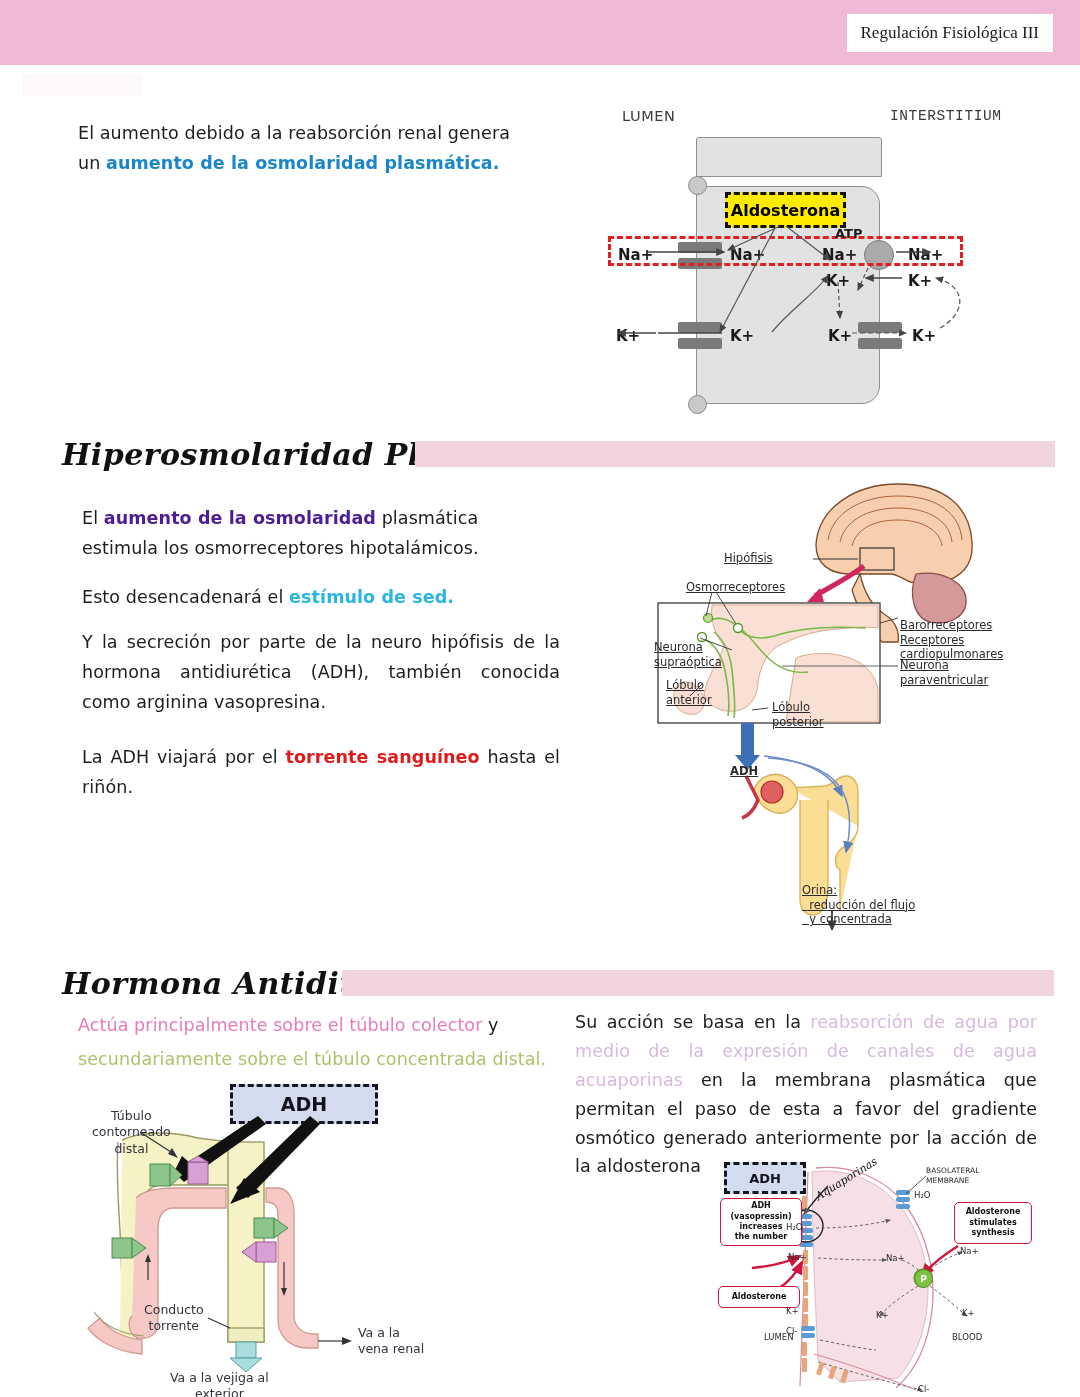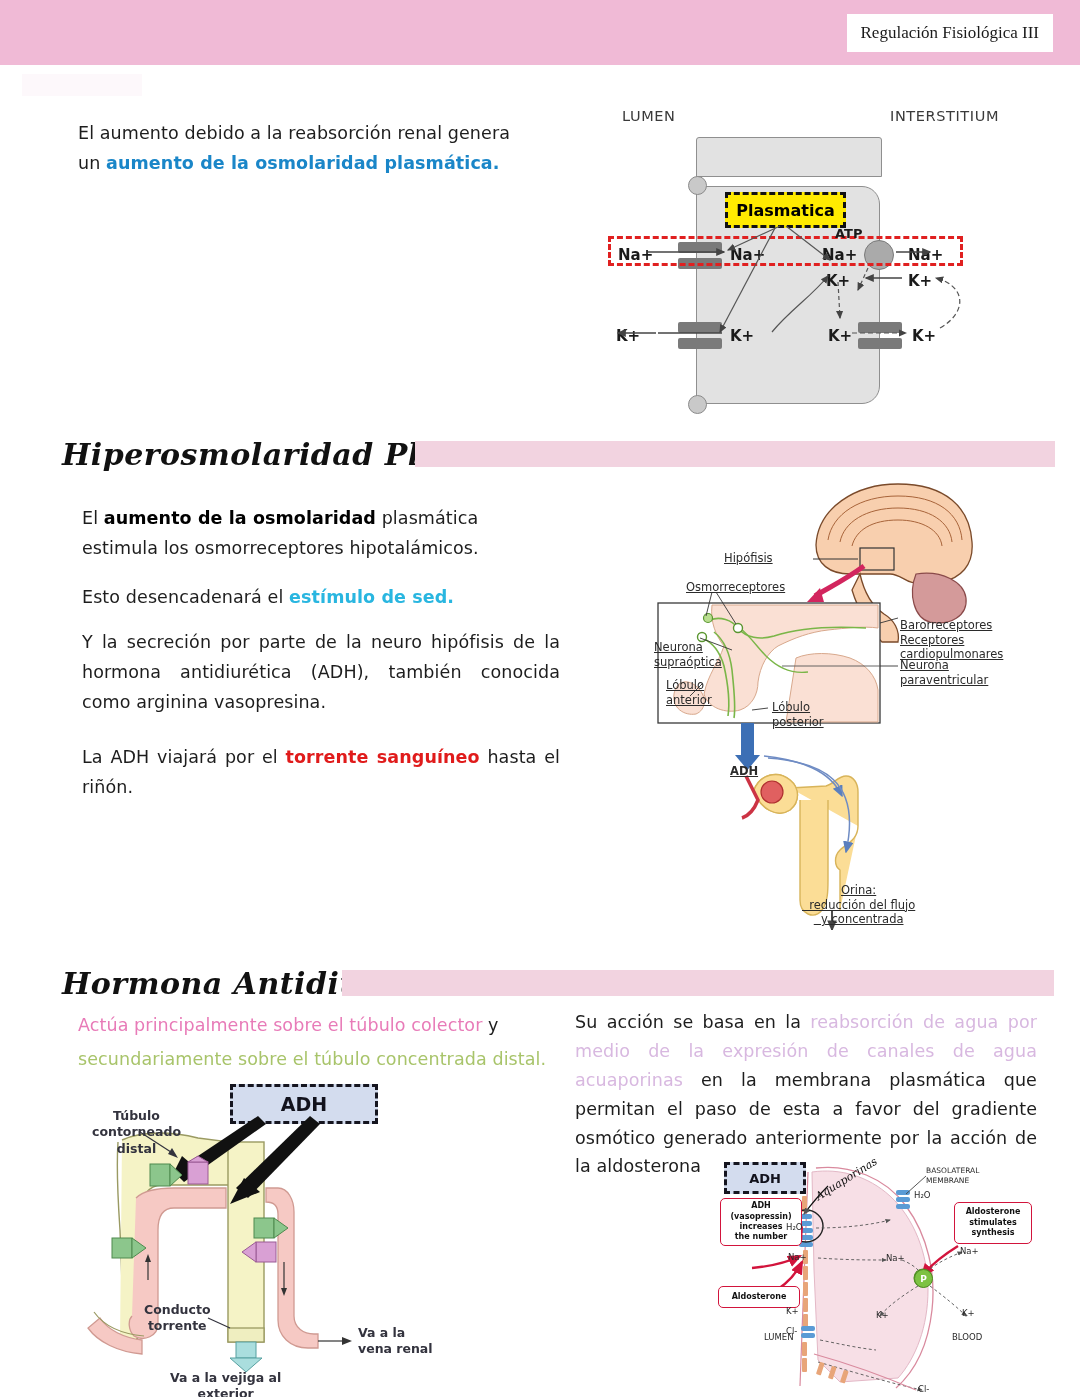--- a/index.html
+++ b/index.html
@@ -27,21 +27,21 @@
 
   
   .para{
     position:absolute;
     font-family:"DejaVu Sans",sans-serif;
     font-size:17.5px;color:#1d1d1d;
     line-height:1.72;
     letter-spacing:.1px;
   }
   .blue{color:#1a86c8;font-weight:bold;}
-  .green{color:#000000;font-weight:bold;}
+  .green{color:#4c1d95;font-weight:bold;}
   .cyan{color:#29b6e0;font-weight:bold;}
   .red{color:#e01b1b;font-weight:bold;}
   .pink{color:#e87bb8;}
   .olive{color:#a8c46a;}
   .lilac{color:#d8b8e0;}
   .just{text-align:justify;}
 
   
   .sec-head{
     position:absolute;
@@ -77,21 +77,21 @@
       background:#c9c9c9;border:1.4px solid #8a8a8a;z-index:5;}
 
   
   .dg2{position:absolute;left:650px;top:470px;width:410px;height:460px;}
   .dg2 .t{position:absolute;font-family:"DejaVu Sans",sans-serif;
       font-size:11.5px;color:#2b2b2b;line-height:1.28;text-decoration:underline;}
 
   
   .dg3{position:absolute;left:70px;top:1080px;width:490px;height:317px;}
   .dg3 .t{position:absolute;font-family:"DejaVu Sans",sans-serif;
-      font-weight:bold;font-size:12.5px;color:#33333e;line-height:1.3;}
+      font-weight:normal;font-size:12.5px;color:#33333e;line-height:1.3;}
   .adh-box{
     position:absolute;background:#d3dcee;border:3px dashed #15151f;
     display:flex;align-items:center;justify-content:center;
     font-family:"DejaVu Sans",sans-serif;font-weight:bold;color:#12121c;
   }
 
   
   .dg4{position:absolute;left:690px;top:1150px;width:378px;height:247px;}
   .dg4 .t{position:absolute;font-family:"DejaVu Sans",sans-serif;
       font-size:8.5px;color:#2a2a2a;line-height:1.3;}
@@ -121,32 +121,32 @@
 </div>
 <div class="watermark"></div>
 
 <div class="para" style="left:78px;top:118px;width:500px;">
   <span>El aumento debido a la reabsorción renal genera</span><br>
   <span>un </span><span class="blue">aumento de la osmolaridad plasmática.</span>
 </div>
 
 <div class="dg1">
   <div class="lbl" style="left:22px;top:8px;">LUMEN</div>
-  <div class="lbl" style="left:290px;top:8px;">INTERSTITIUM</div>
+  <div class="lbl" style="left:290px;top:8px;font-family:Liberation Mono, monospace;">INTERSTITIUM</div>
 
   <div class="cellbody" style="left:96px;top:37px;width:184px;height:38px;border-radius:3px 3px 0 0;"></div>
   <div class="cellbody" style="left:96px;top:86px;width:182px;height:216px;border-radius:0 18px 18px 0;"></div>
 
   <div class="knob" style="left:88px;top:76px;"></div>
   <div class="knob" style="left:88px;top:295px;"></div>
 
   <div class="redband"></div>
 
   <div class="aldo-box">
-    <span>Plasmatica</span>
+    <span>Aldosterona</span>
   </div>
 
   <div class="chan" style="left:78px;top:142px;width:44px;height:11px;"></div>
   <div class="chan" style="left:78px;top:158px;width:44px;height:11px;"></div>
   <div class="chan" style="left:78px;top:222px;width:44px;height:11px;"></div>
   <div class="chan" style="left:78px;top:238px;width:44px;height:11px;"></div>
   <div class="chan" style="left:258px;top:222px;width:44px;height:11px;"></div>
   <div class="chan" style="left:258px;top:238px;width:44px;height:11px;"></div>
   <div class="pump" style="left:264px;top:140px;"></div>
 
@@ -276,21 +276,21 @@
   <div class="t" style="left:16px;top:208px;white-space:pre;">Lóbulo
 anterior</div>
   <div class="t" style="left:122px;top:230px;white-space:pre;">Lóbulo
 posterior</div>
   <div class="t" style="left:250px;top:148px;white-space:pre;">Barorreceptores
 Receptores
 cardiopulmonares</div>
   <div class="t" style="left:250px;top:188px;white-space:pre;">Neurona
 paraventricular</div>
   <div class="t" style="left:80px;top:294px;font-weight:bold;">ADH</div>
-  <div class="t" style="left:152px;top:413px;white-space:pre;text-align:center;">Orina:
+  <div class="t" style="left:152px;top:413px;white-space:pre;">Orina:
   reducción del flujo
   y concentrada</div>
 </div>
 
 <div class="sec-head" style="left:62px;top:966px;">Hormona Antidiuretica</div>
 <div class="sec-bar" style="left:342px;top:970px;width:712px;"></div>
 
 <div class="para" style="left:78px;top:1008px;width:486px;line-height:1.95;">
   <span class="pink">Actúa principalmente sobre el túbulo colector</span><span> y</span><br>
   <span class="olive">secundariamente sobre el túbulo concentrada distal.</span>

